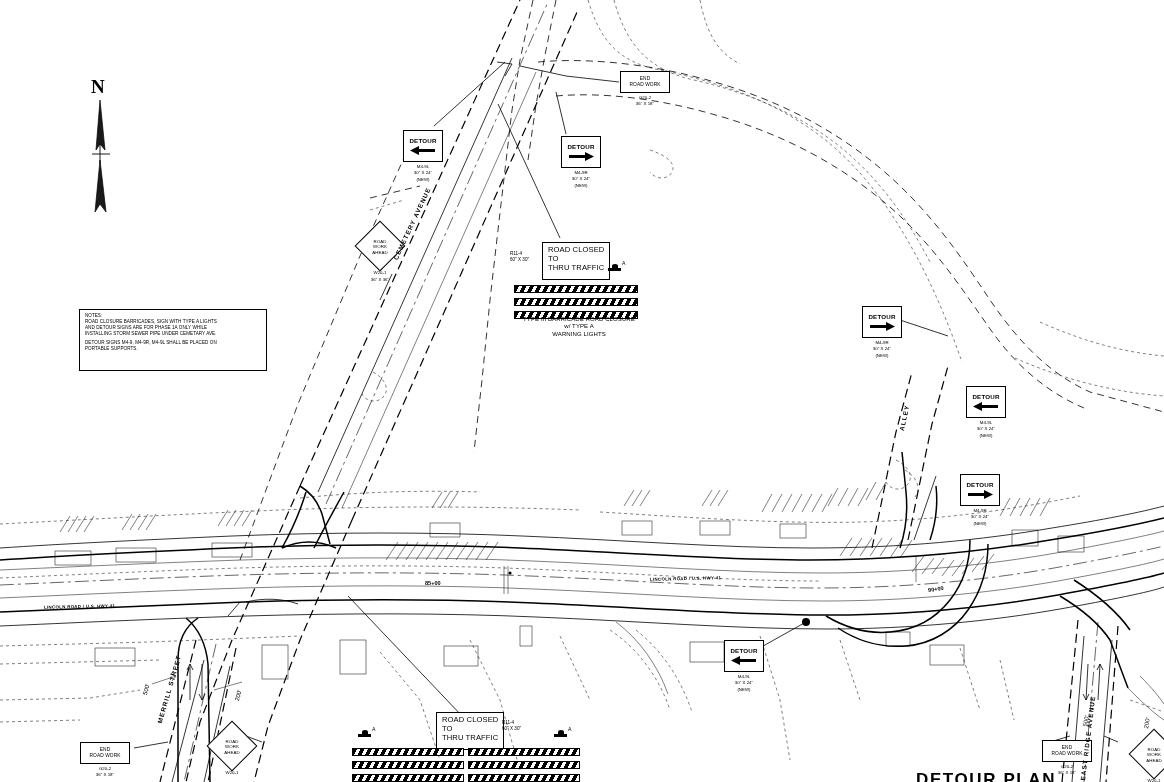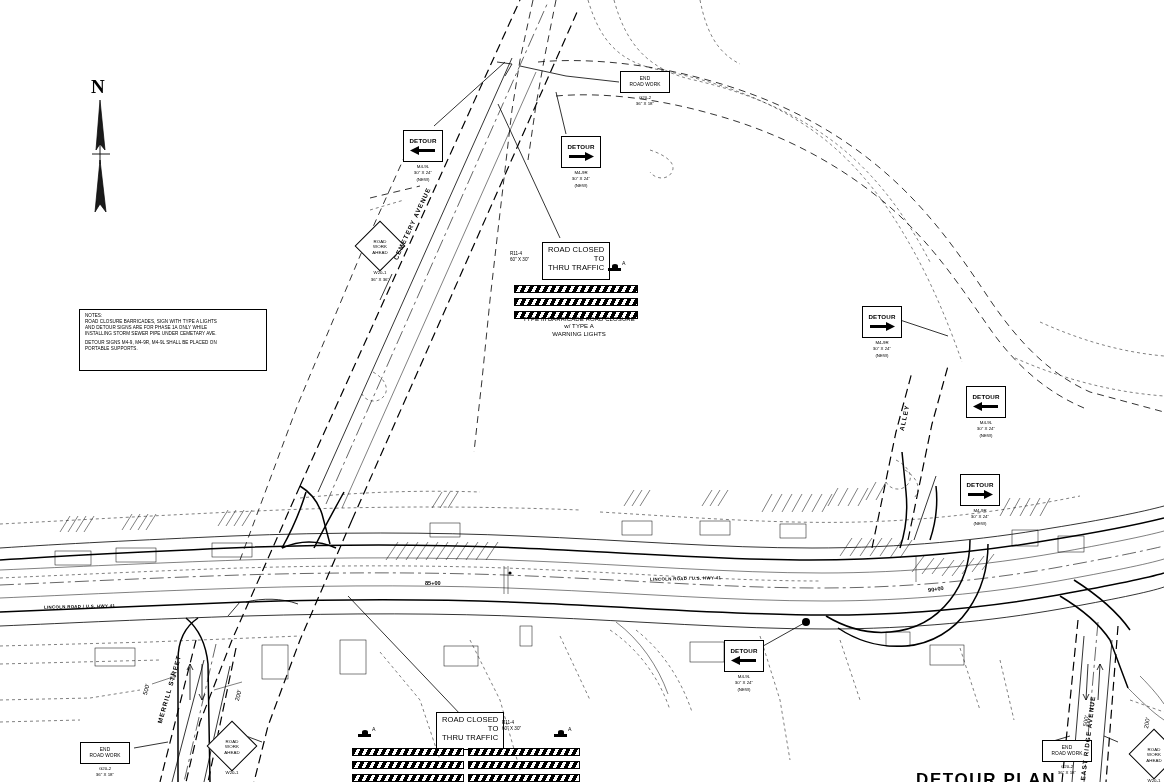--- a/index.html
+++ b/index.html
@@ -48,21 +48,21 @@
   .diamond-inner{
     position:absolute;left:0;top:0;width:36px;height:36px;
     transform:rotate(-45deg);display:flex;flex-direction:column;
     align-items:center;justify-content:center;
   }
   .diamond-line{font-size:4.4px;line-height:5.2px;letter-spacing:.1px;}
 
   
   .rc-plate{
     border:1.6px solid #000;background:#fff;box-sizing:border-box;
-    padding:2px 5px 7px 5px;text-align:right;
+    padding:2px 5px 7px 5px;text-align:left;
   }
   .rc-line{font-size:7.6px;line-height:9px;letter-spacing:.1px;}
   .rc-code{position:absolute;font-size:4.6px;line-height:5.6px;text-align:left;white-space:nowrap;}
 
   
   .barricade{
     height:8px;border:1px solid #000;box-sizing:border-box;background:#000;
     background-image:repeating-linear-gradient(115deg,
         #000 0px,#000 3.4px,#fff 3.4px,#fff 6.8px);
   }

